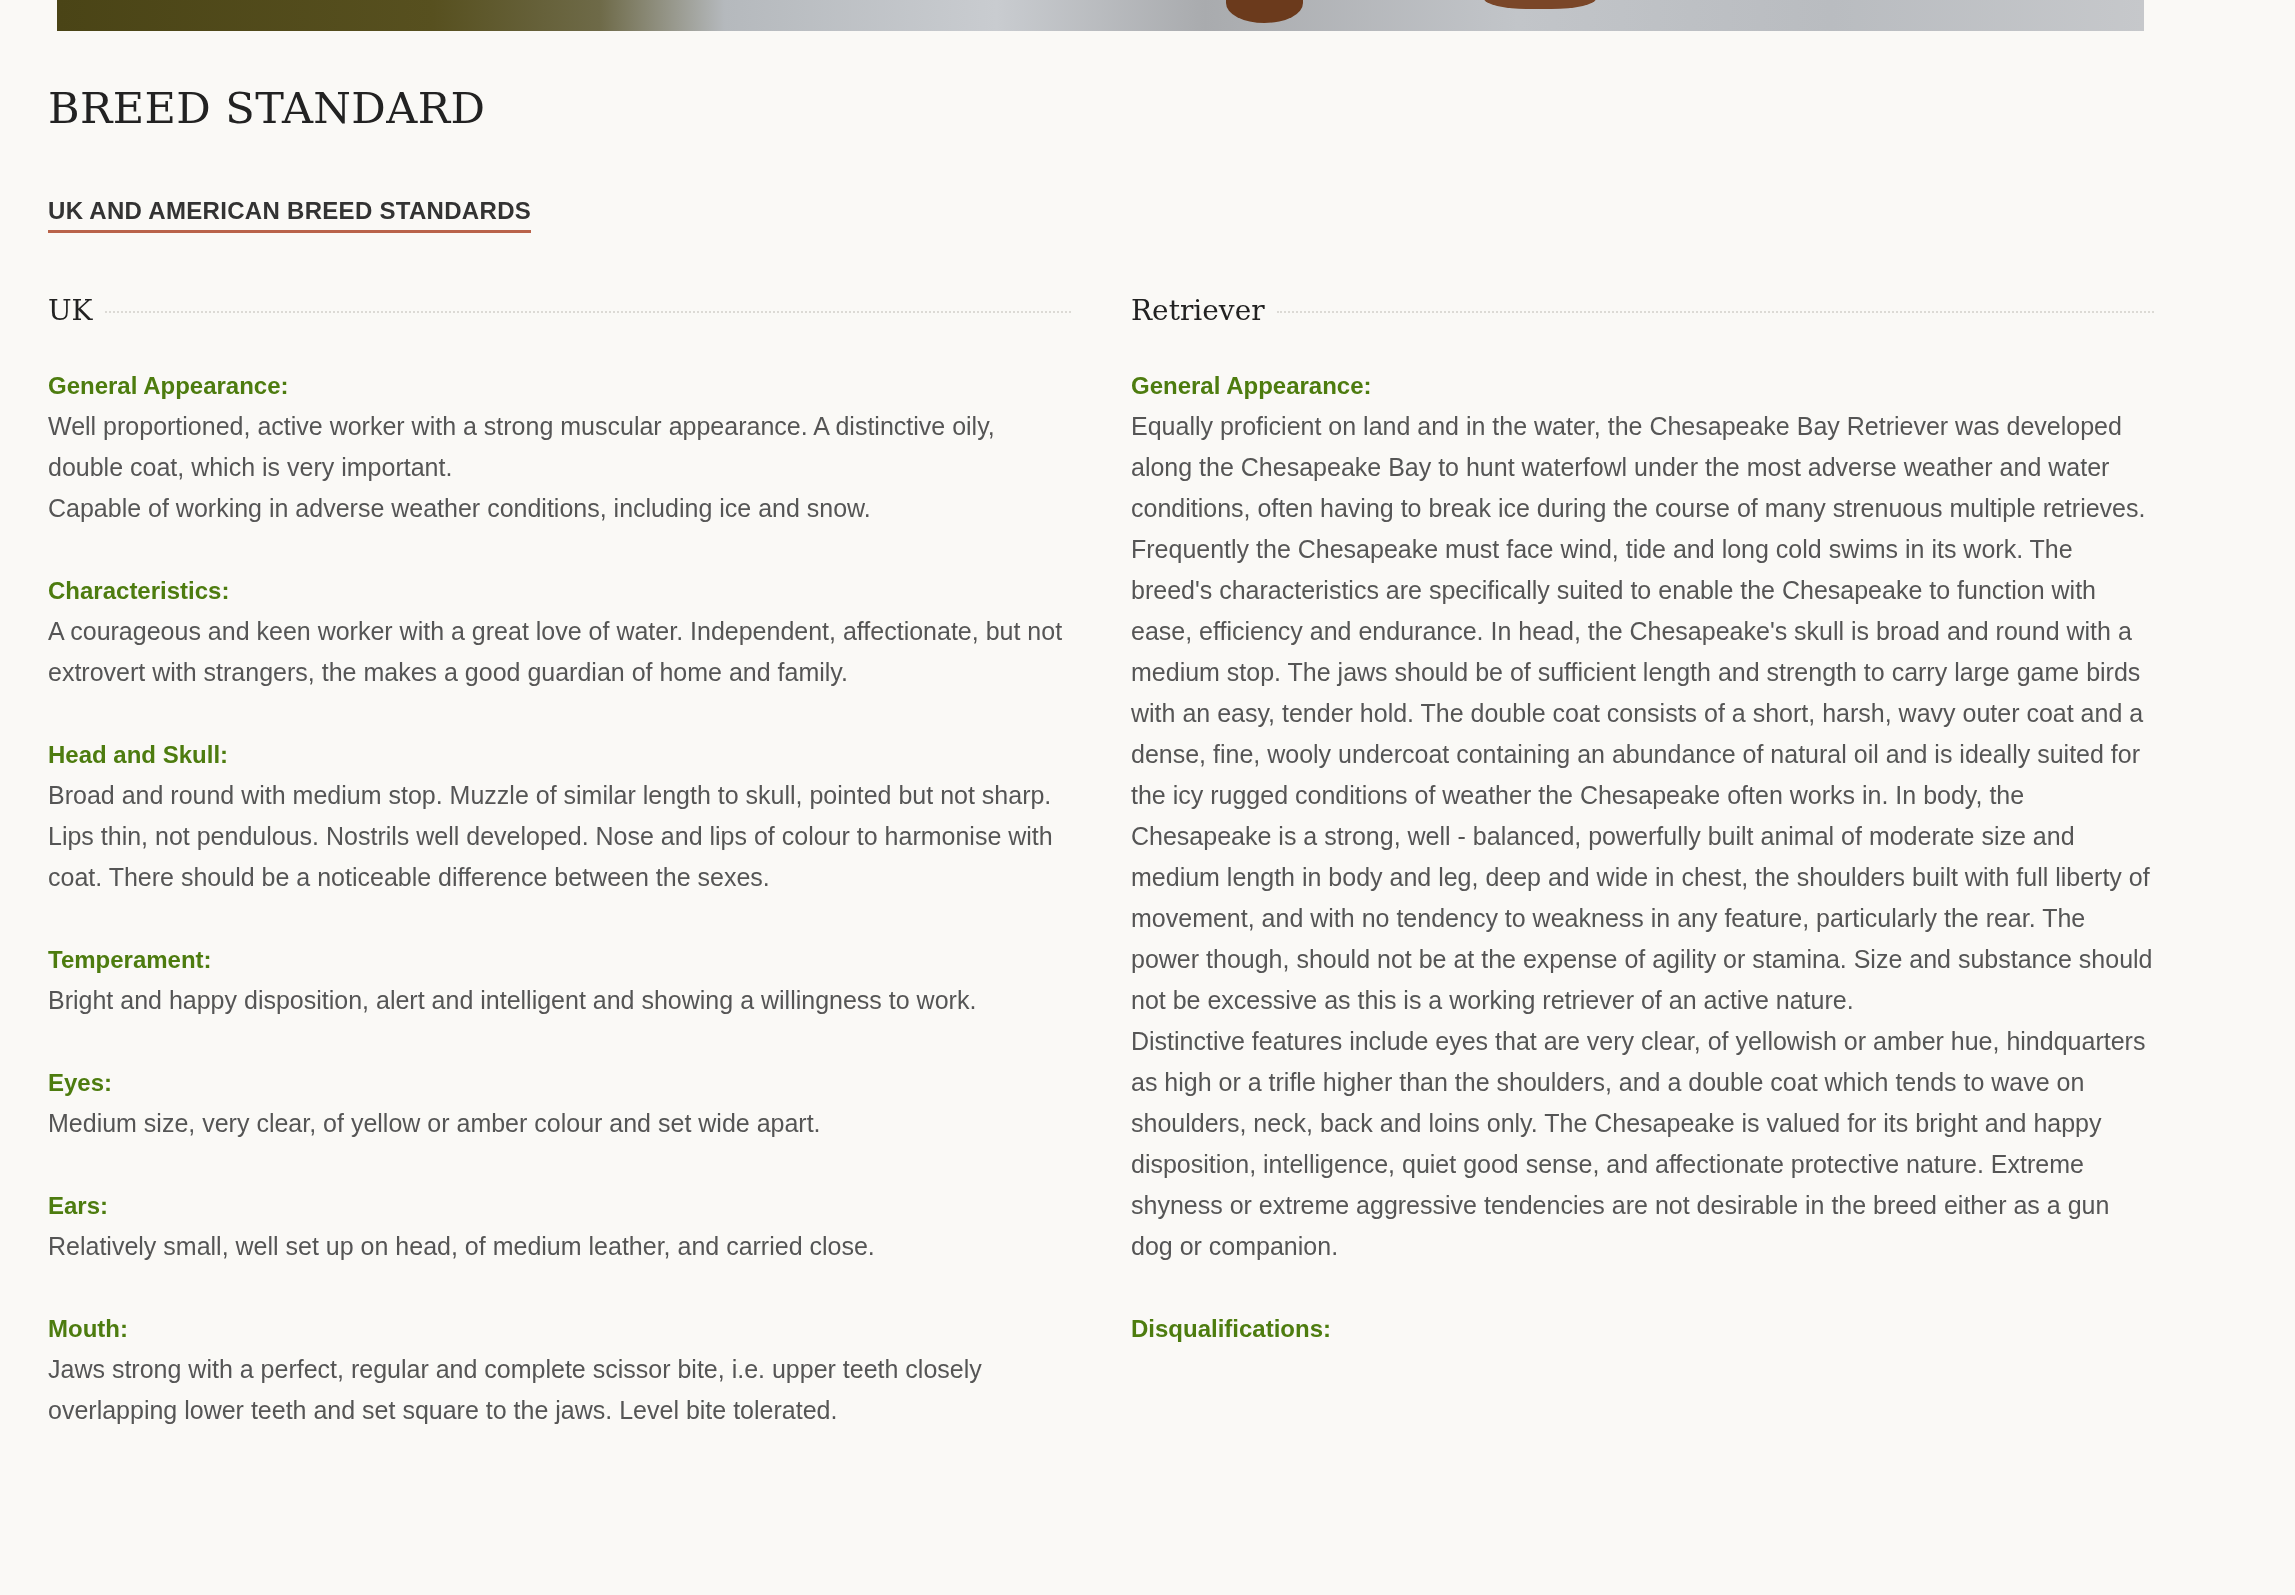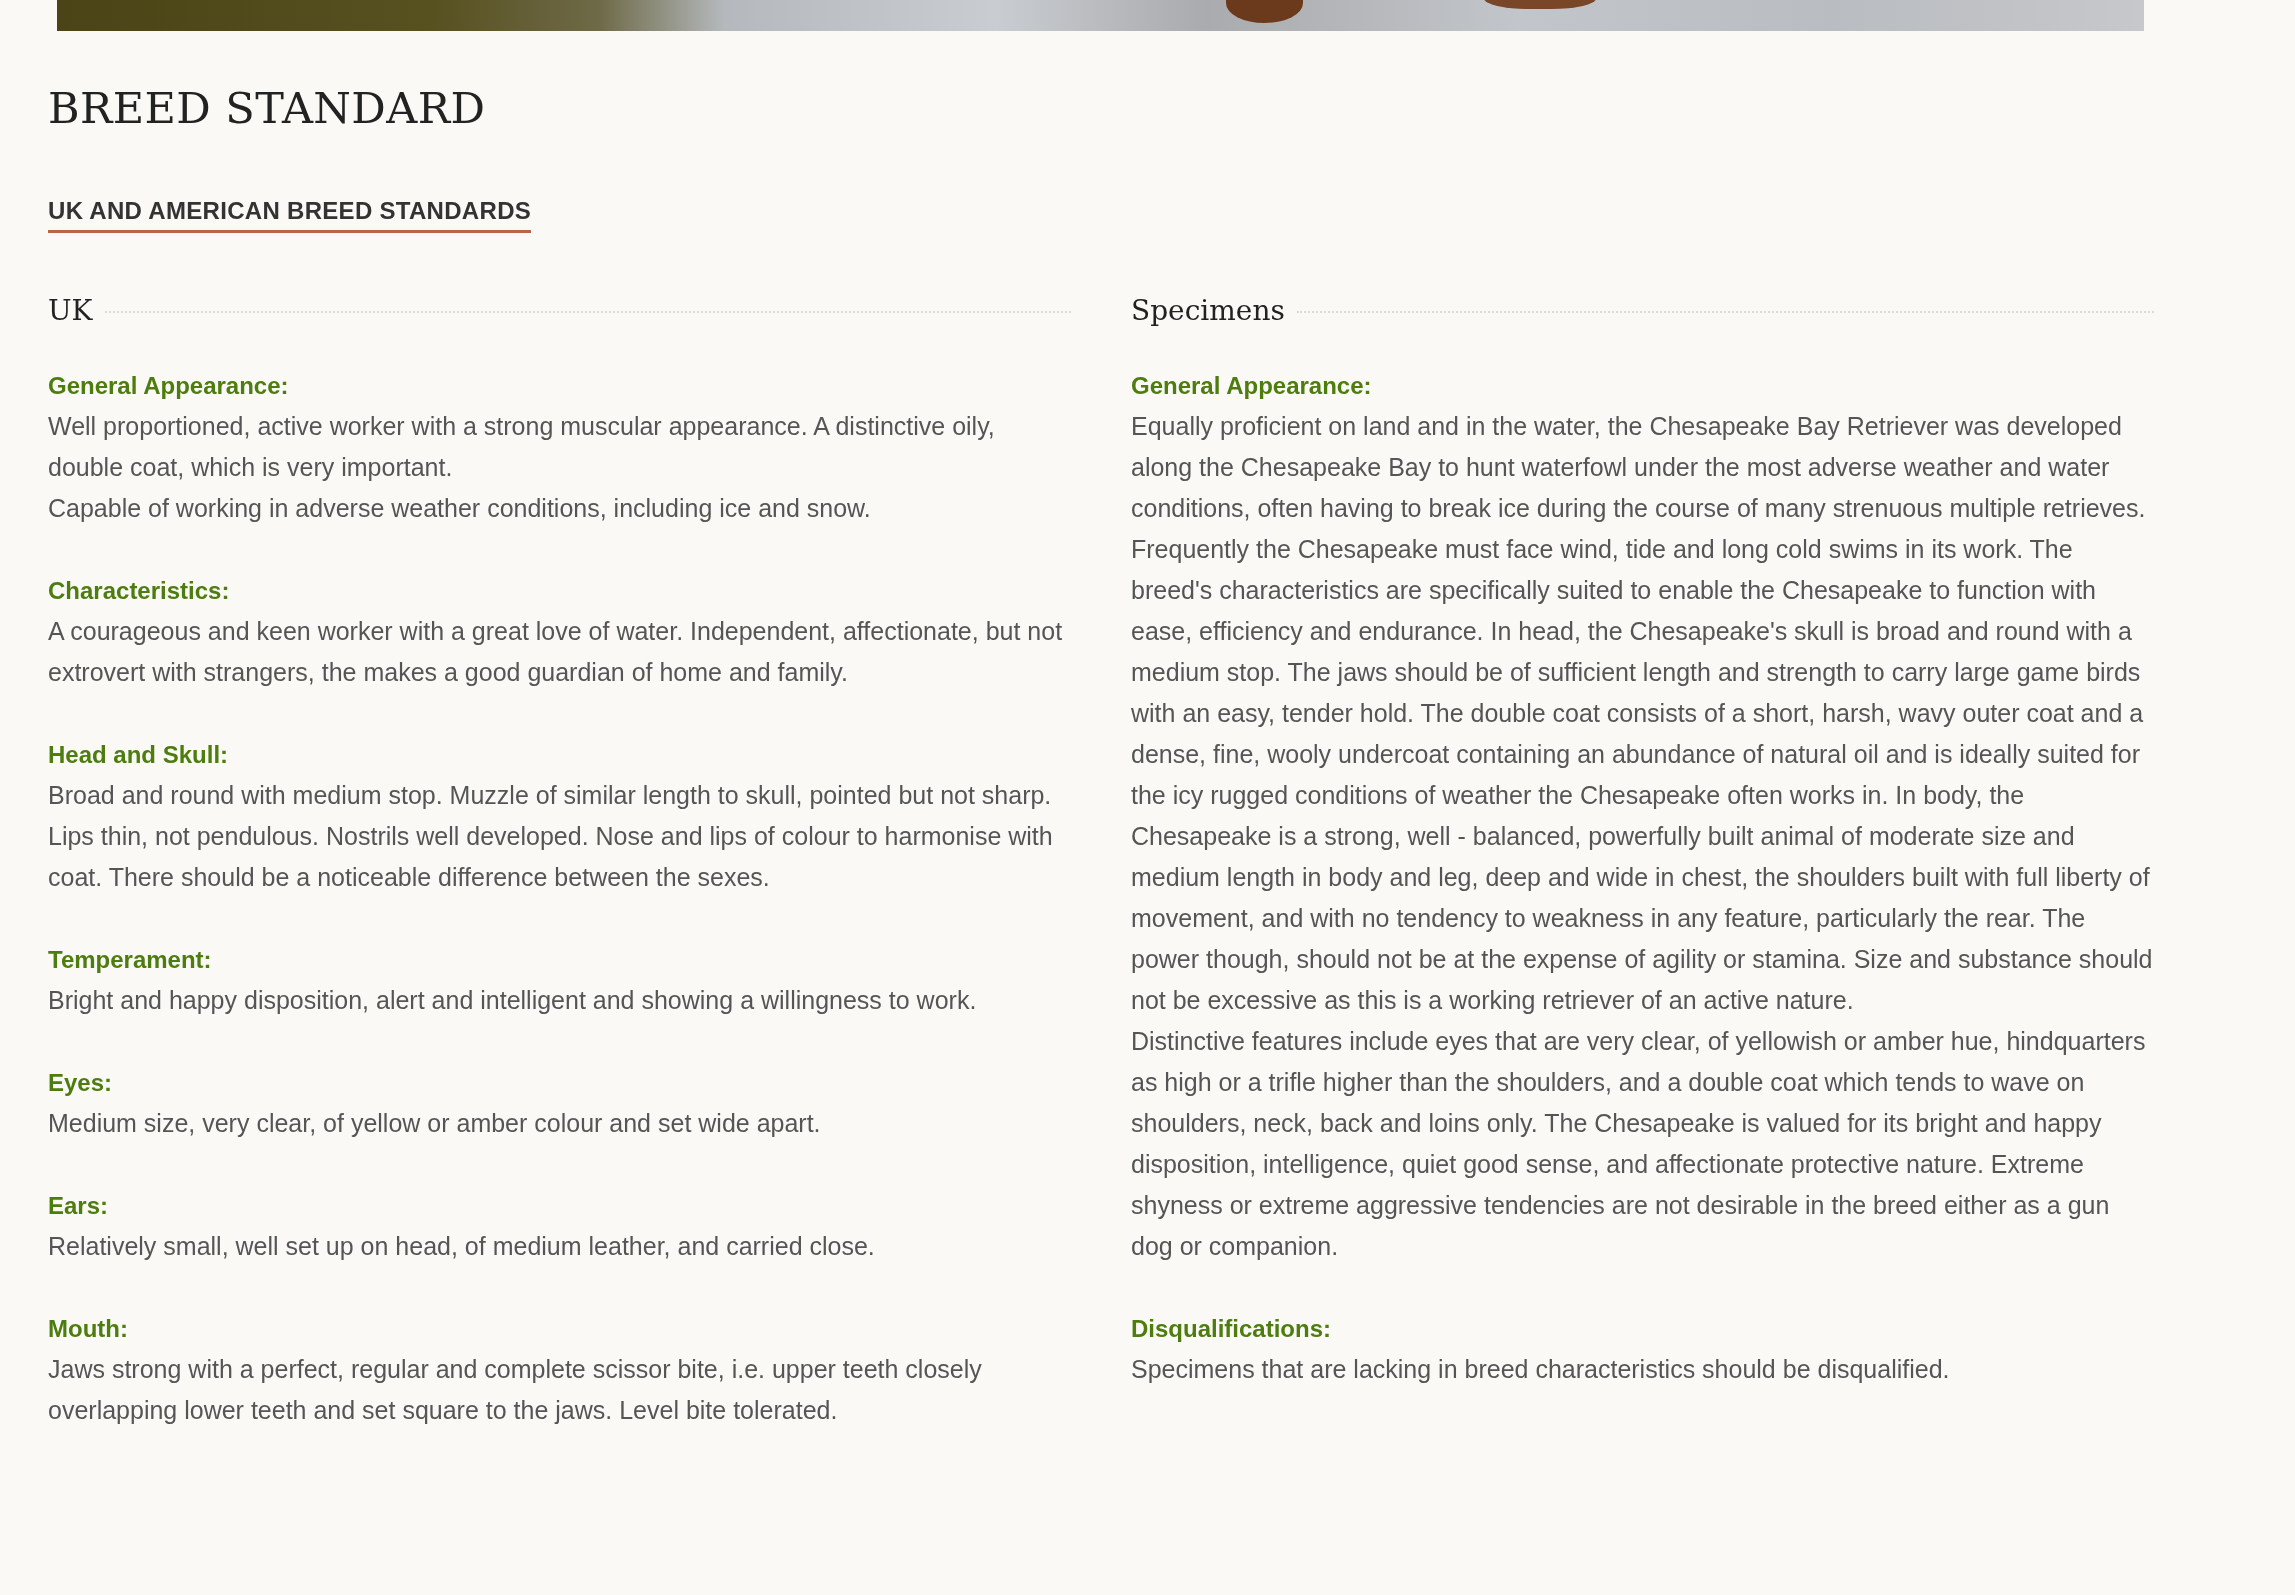--- a/index.html
+++ b/index.html
@@ -86,28 +86,27 @@
       </div>
       <div class="section">
         <div class="label">Mouth:</div>
         <p>Jaws strong with a perfect, regular and complete scissor bite, i.e. upper teeth closely overlapping lower teeth and set square to the jaws. Level bite tolerated.</p>
       </div>
     </div>
 </div>
 
 <div class="col us">
   <div class="col-head">
-    <h2>Specimens</h2>
+    <h2>Retriever</h2>
     <div class="rule"></div>
   </div>
   <div class="sections">
       <div class="section">
         <div class="label">General Appearance:</div>
         <p>Equally proficient on land and in the water, the Chesapeake Bay Retriever was developed along the Chesapeake Bay to hunt waterfowl under the most adverse weather and water conditions, often having to break ice during the course of many strenuous multiple retrieves. Frequently the Chesapeake must face wind, tide and long cold swims in its work. The breed's characteristics are specifically suited to enable the Chesapeake to function with ease, efficiency and endurance. In head, the Chesapeake's skull is broad and round with a medium stop. The jaws should be of sufficient length and strength to carry large game birds with an easy, tender hold. The double coat consists of a short, harsh, wavy outer coat and a dense, fine, wooly undercoat containing an abundance of natural oil and is ideally suited for the icy rugged conditions of weather the Chesapeake often works in. In body, the Chesapeake is a strong, well - balanced, powerfully built animal of moderate size and medium length in body and leg, deep and wide in chest, the shoulders built with full liberty of movement, and with no tendency to weakness in any feature, particularly the rear. The power though, should not be at the expense of agility or stamina. Size and substance should not be excessive as this is a working retriever of an active nature.</p>
         <p>Distinctive features include eyes that are very clear, of yellowish or amber hue, hindquarters as high or a trifle higher than the shoulders, and a double coat which tends to wave on shoulders, neck, back and loins only. The Chesapeake is valued for its bright and happy disposition, intelligence, quiet good sense, and affectionate protective nature. Extreme shyness or extreme aggressive tendencies are not desirable in the breed either as a gun dog or companion.</p>
       </div>
       <div class="section">
         <div class="label">Disqualifications:</div>
-        <p>Specimens that are lacking in breed characteristics should be disqualified.</p>
       </div>
     </div>
 </div>
 
 
 </body></html>

